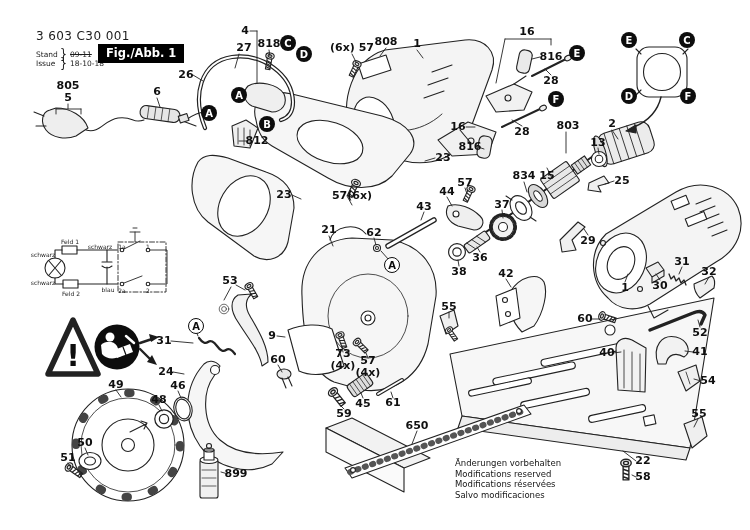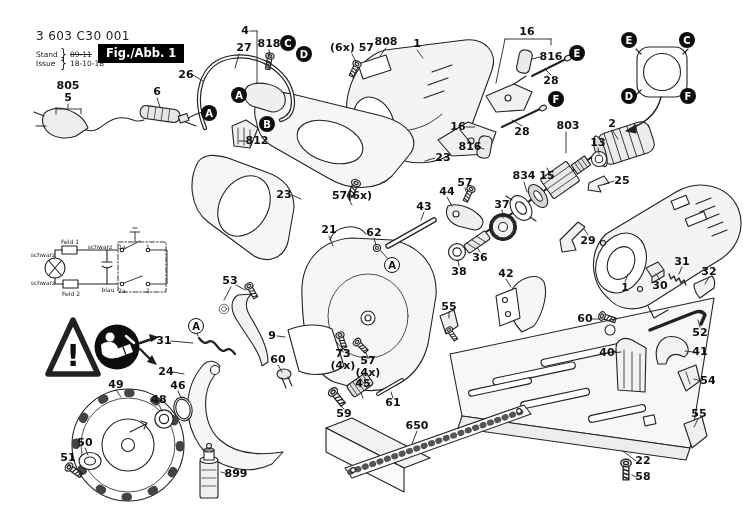--- a/index.html
+++ b/index.html
@@ -397,21 +397,21 @@
       <div class="plabel" style="left: 585px; top: 319px;">60</div>
       <div class="plabel" style="left: 700px; top: 333px;">52</div>
       <div class="plabel" style="left: 607px; top: 353px;">40</div>
       <div class="plabel" style="left: 700px; top: 352px;">41</div>
       <div class="plabel" style="left: 708px; top: 381px;">54</div>
       <div class="plabel" style="left: 699px; top: 414px;">55</div>
       <div class="plabel" style="left: 643px; top: 461px;">22</div>
       <div class="plabel" style="left: 643px; top: 477px;">58</div>
       <div class="plabel" style="left: 417px; top: 426px;">650</div>
       <div class="plabel" style="left: 393px; top: 403px;">61</div>
-      <div class="plabel" style="left: 363px; top: 384px;">45</div>
+      <div class="plabel" style="left: 363px; top: 404px;">45</div>
       <div class="plabel" style="left: 344px; top: 414px;">59</div>
       <div class="plabel" style="left: 343px; top: 360px;">73
 (4x)</div>
       <div class="plabel" style="left: 368px; top: 367px;">57
 (4x)</div>
       <div class="plabel" style="left: 272px; top: 336px;">9</div>
       <div class="plabel" style="left: 278px; top: 360px;">60</div>
       <div class="plabel" style="left: 230px; top: 281px;">53</div>
       <div class="plabel" style="left: 164px; top: 341px;">31</div>
       <div class="plabel" style="left: 166px; top: 372px;">24</div>
@@ -439,13 +439,19 @@
       <div class="slabel" style="left: 100px; top: 246px;">schwarz</div>
       <div class="slabel" style="left: 43px; top: 282px;">schwarz</div>
       <div class="slabel" style="left: 71px; top: 293px;">Feld 2</div>
       <div class="slabel" style="left: 108px; top: 289px;">blau</div>
       <div class="slabel" style="left: 122px; top: 246px;">1a</div>
       <div class="slabel" style="left: 148px; top: 246px;">1</div>
       <div class="slabel" style="left: 122px; top: 290px;">2a</div>
       <div class="slabel" style="left: 148px; top: 290px;">2</div>
     </div>
 
+  <div id="footer">
+    <div class="footer-line">Änderungen vorbehalten</div>
+    <div class="footer-line">Modifications reserved</div>
+    <div class="footer-line">Modifications réservées</div>
+    <div class="footer-line">Salvo modificaciones</div>
+  </div>
 </div>
 
 </body></html>

